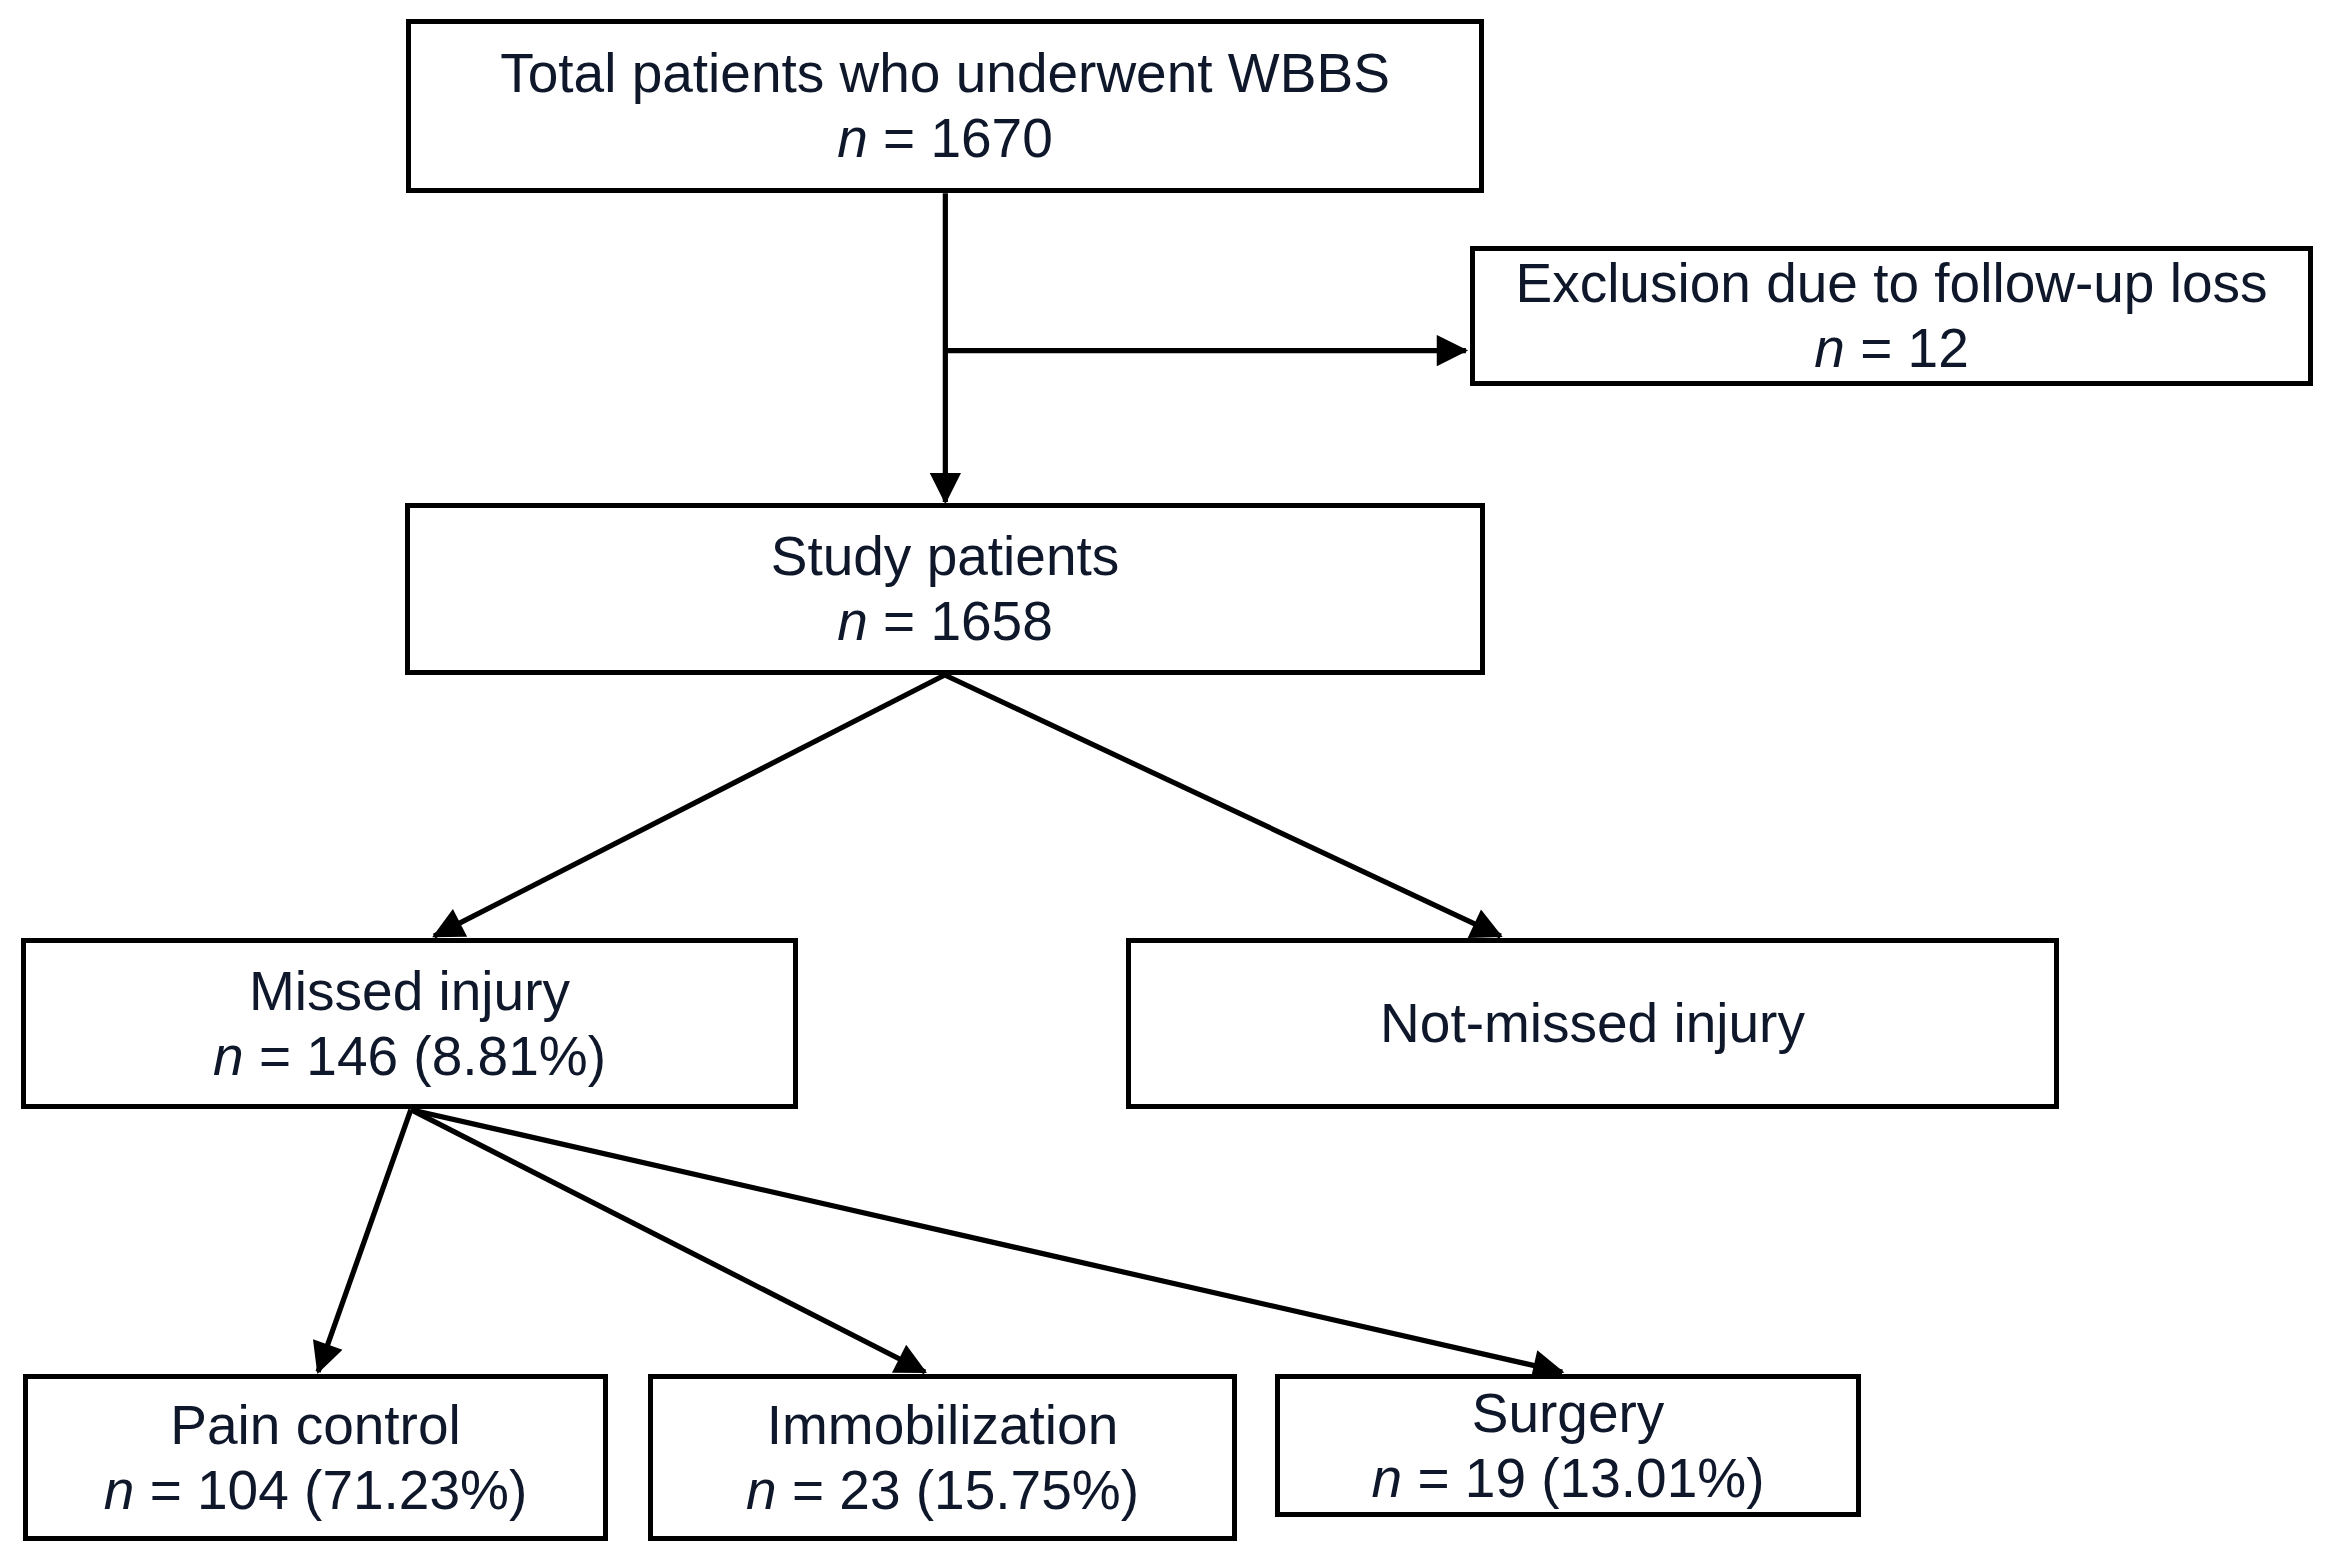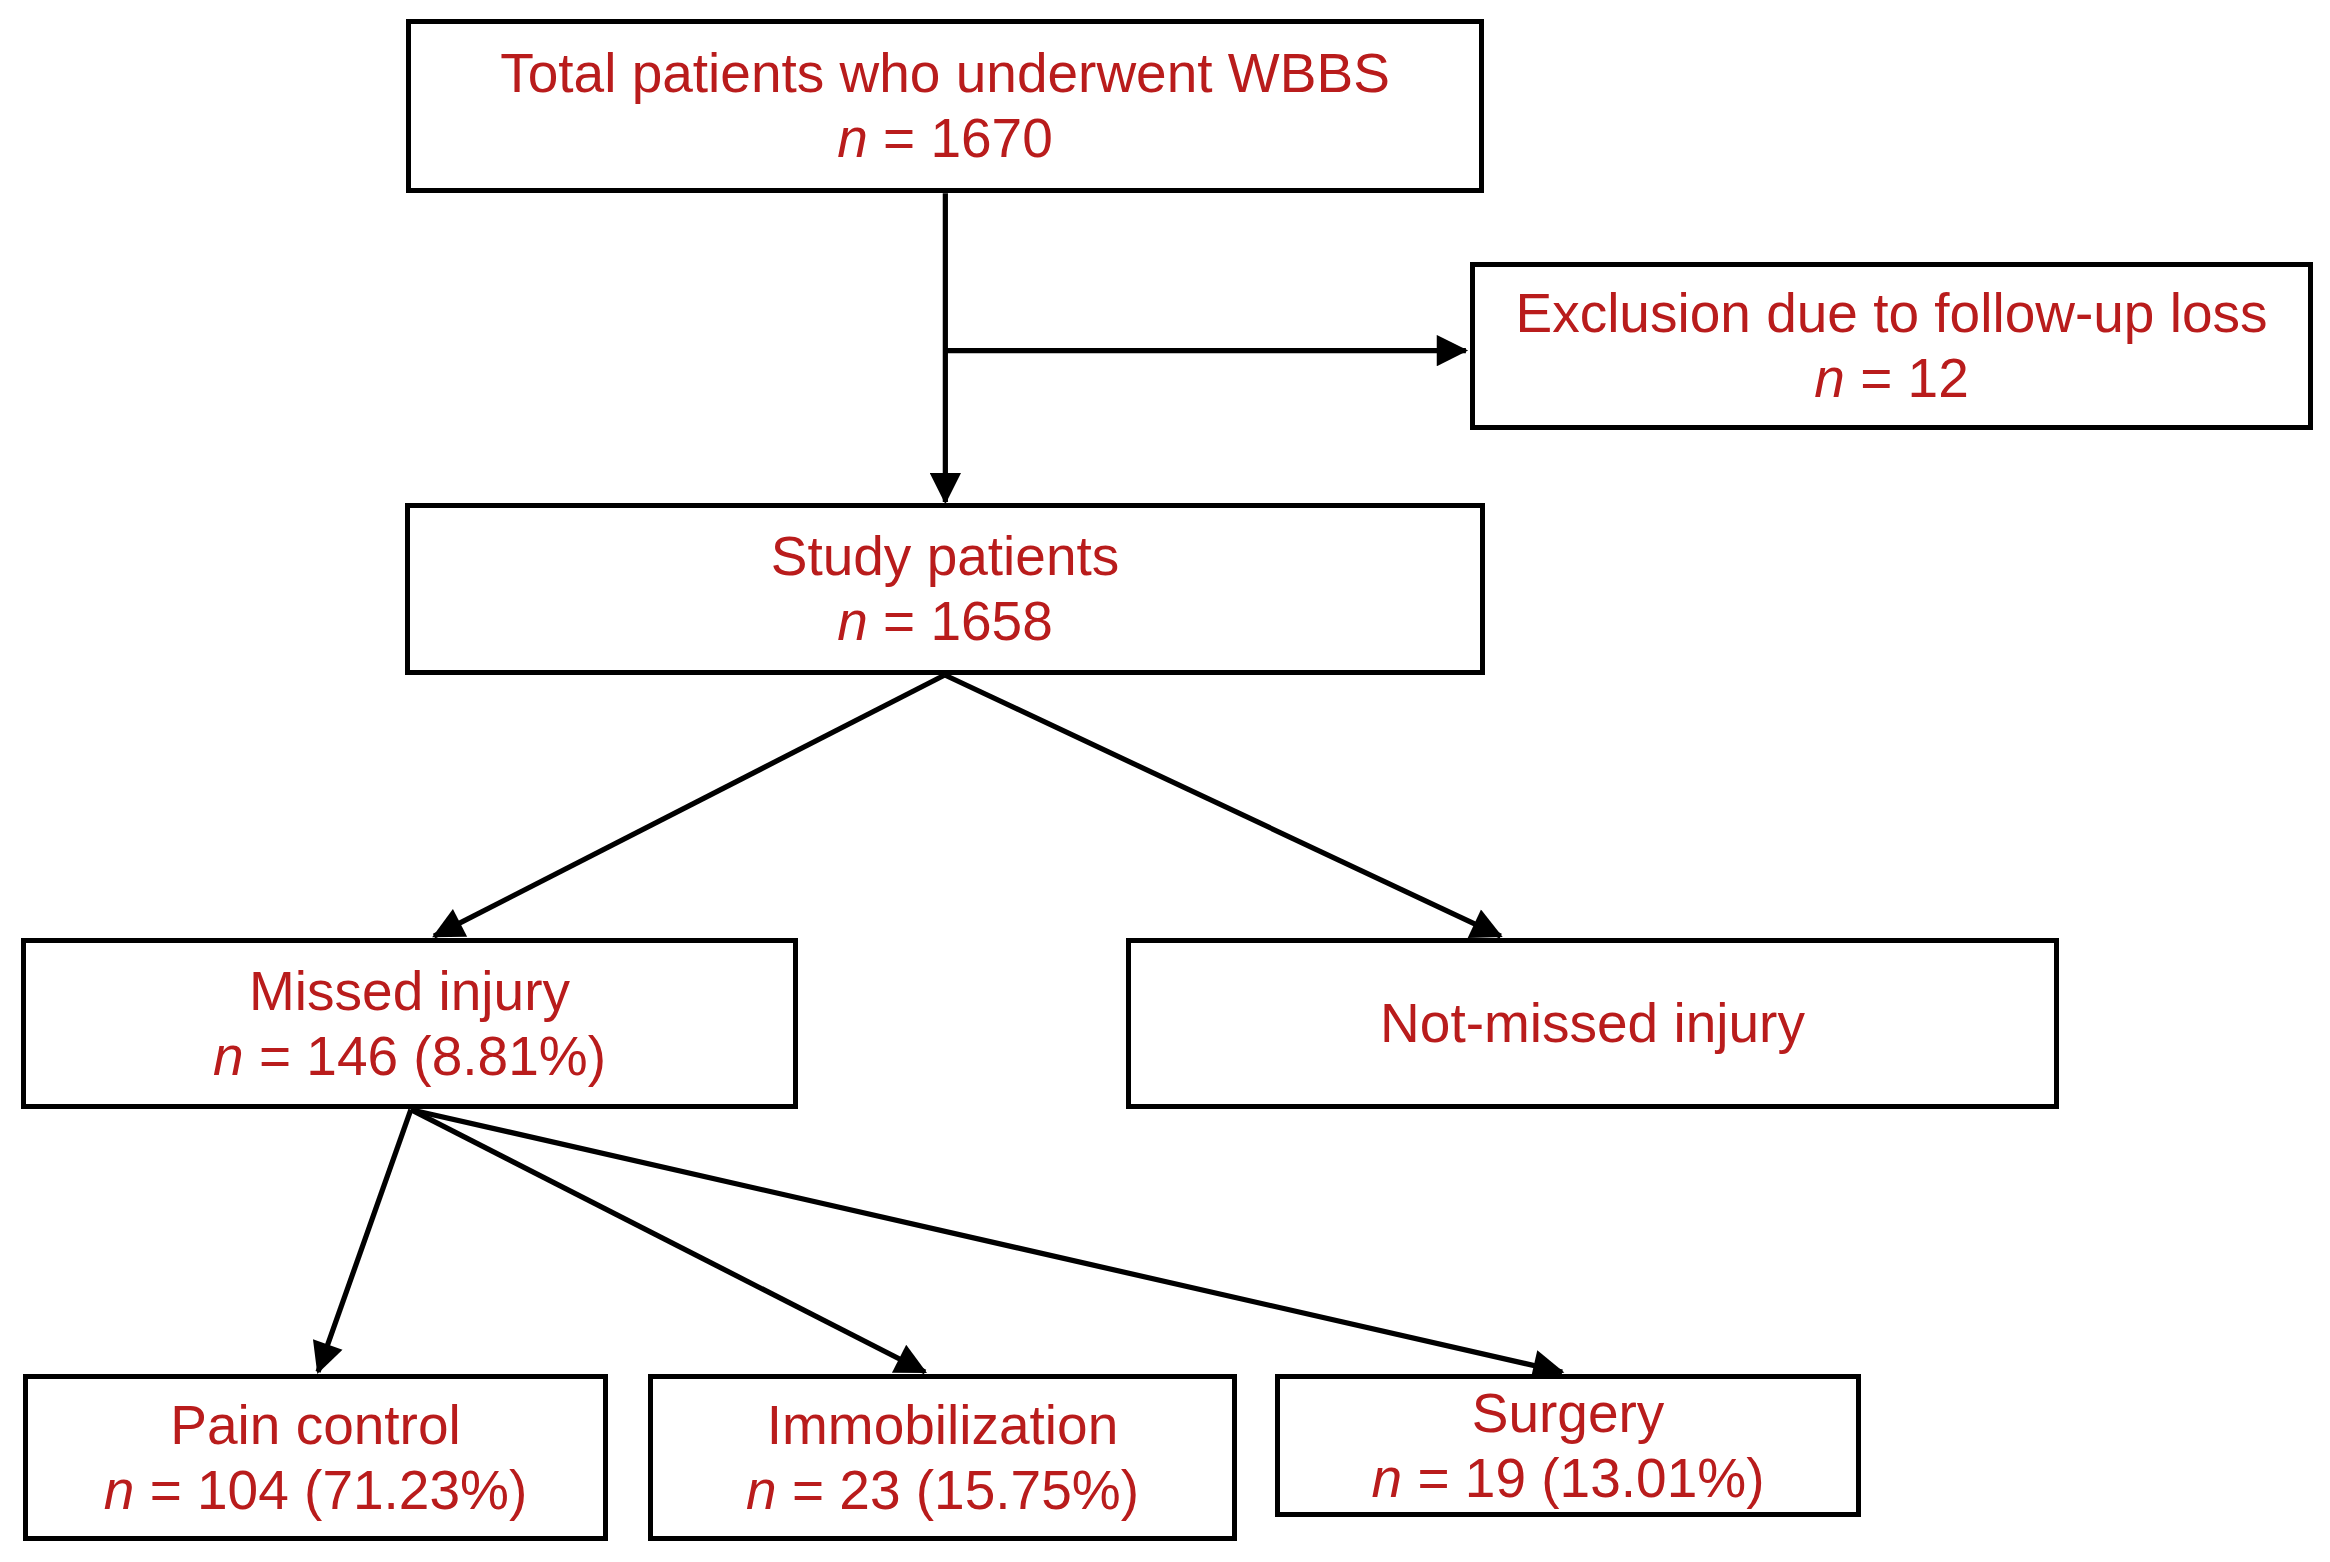--- a/index.html
+++ b/index.html
@@ -32,29 +32,29 @@
     box-sizing: border-box;
     border: 5.8px solid #000000;
     background: #ffffff;
     display: flex;
     flex-direction: column;
     align-items: center;
     justify-content: center;
     text-align: center;
     font-size: 55px;
     line-height: 65px;
-    color: #b91c1c;
+    color: #0f172a;
     white-space: nowrap;
   }
   .box-title { display: block; }
   .box-value { display: block; }
   .nvar { font-style: italic; }
 
   #box-total        { left: 406px;  top: 19px;   width: 1078px; height: 174px; }
-  #box-exclusion    { left: 1470px; top: 262px;  width: 843px; height: 168px; }
+  #box-exclusion    { left: 1470px; top: 246px;  width: 843px; height: 140px; }
   #box-study        { left: 405px;  top: 503px;  width: 1080px; height: 172px; }
   #box-missed       { left: 21px;   top: 938px; width: 777px; height: 171px; }
   #box-not-missed   { left: 1126px; top: 938px; width: 933px; height: 171px; }
   #box-pain         { left: 23px;   top: 1374px; width: 585px; height: 167px; }
   #box-immobilization { left: 648px; top: 1374px; width: 589px; height: 167px; }
   #box-surgery      { left: 1275px; top: 1374px; width: 586px; height: 143px; }
 </style>
 </head>
 <body>
 

